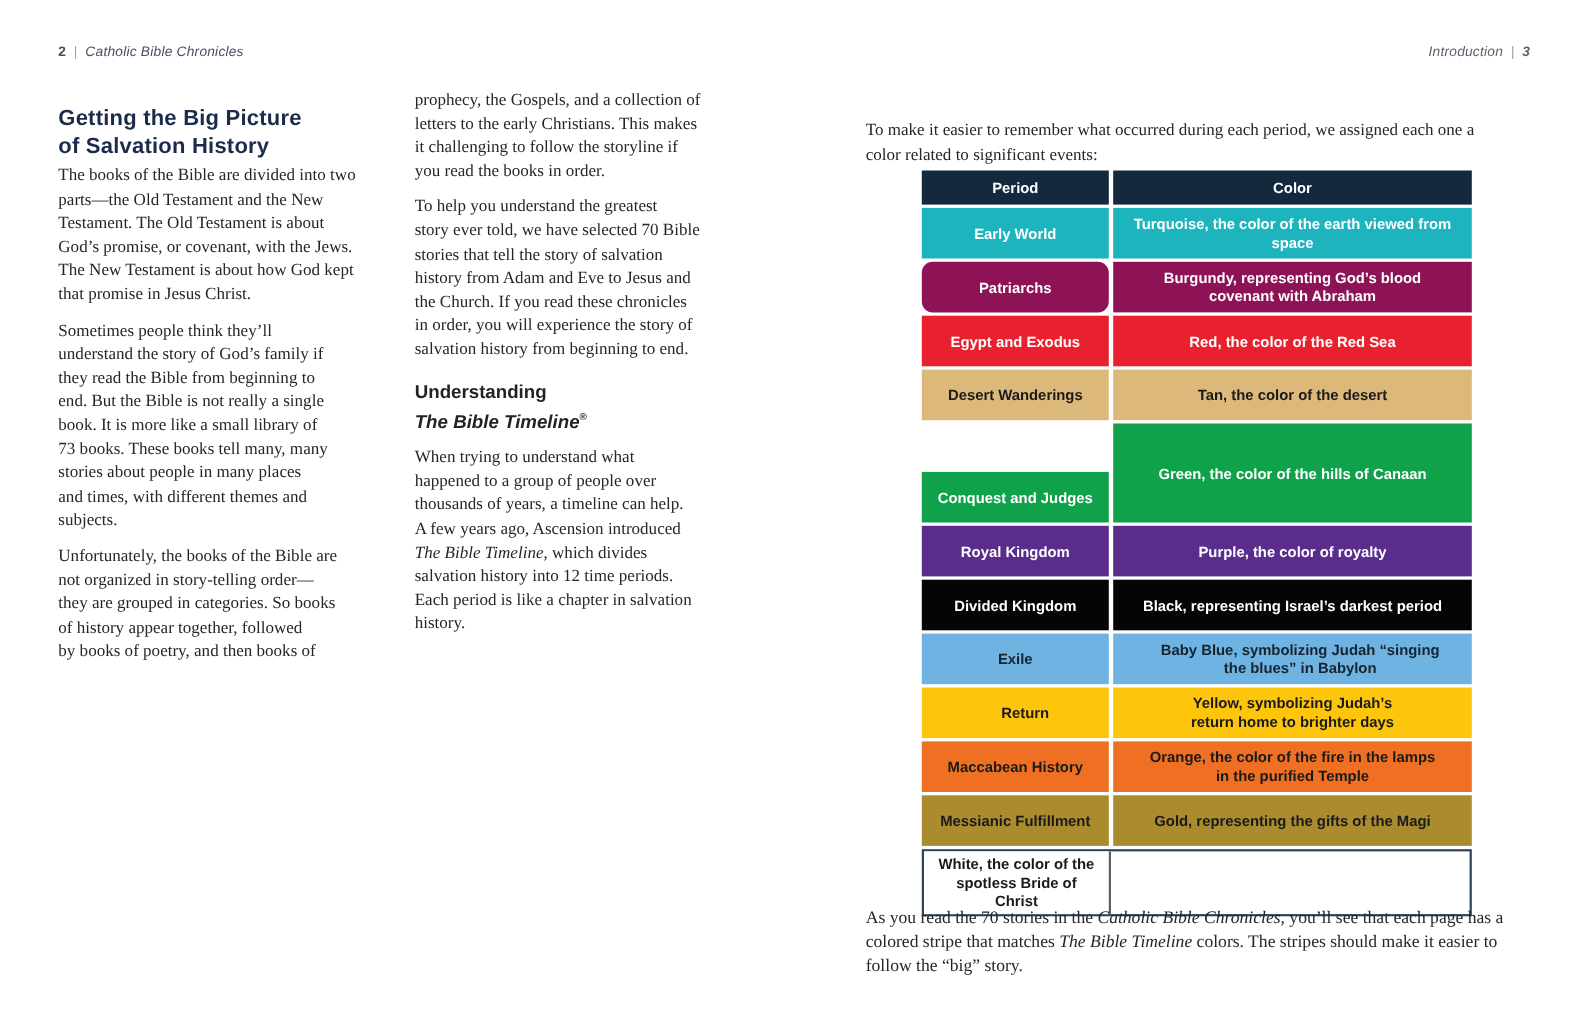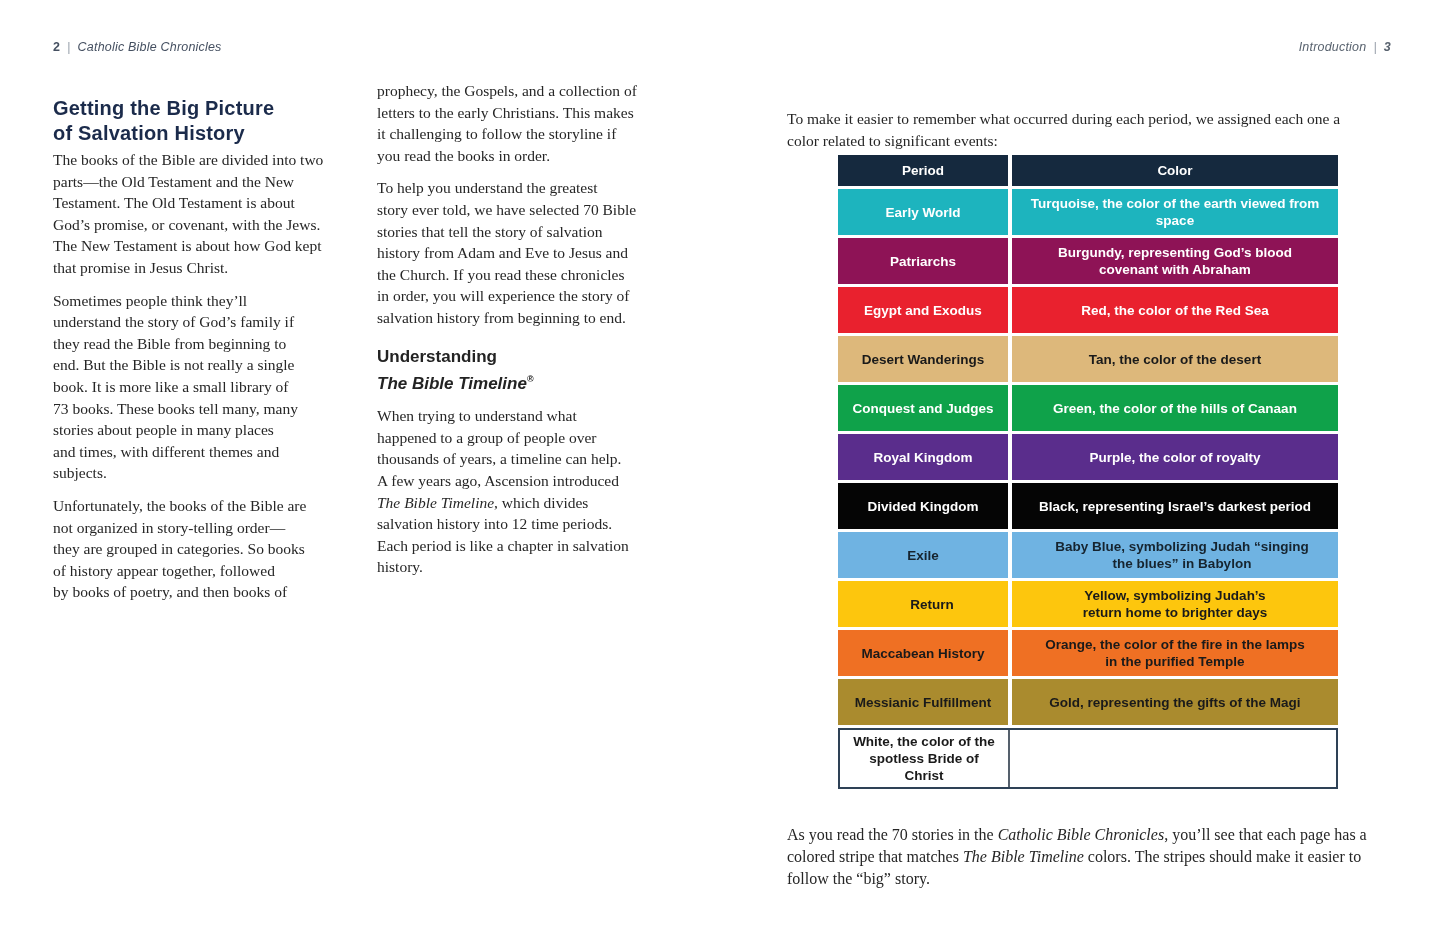--- a/index.html
+++ b/index.html
@@ -116,34 +116,34 @@
   <div class="thead">
     <div class="tcell" id="hcell-period" style="background: rgb(21, 41, 62); color: rgb(255, 255, 255);">Period</div>
     <div class="tcell" id="hcell-color" style="background: rgb(21, 41, 62); color: rgb(255, 255, 255);">Color</div>
   </div>
   <div id="table-rows">
       <div class="trow">
         <div class="tcell" style="background: rgb(29, 180, 190); color: rgb(255, 255, 255);">Early World</div>
         <div class="tcell" style="background: rgb(29, 180, 190); color: rgb(255, 255, 255);">Turquoise, the color of the earth viewed from space</div>
       </div>
       <div class="trow">
-        <div class="tcell" style="background: rgb(142, 19, 86); color: rgb(255, 255, 255);">Patriarchs</div>
+        <div class="tcell" style="background: rgb(142, 19, 86); color: rgb(255, 255, 255); border-radius: 10px;">Patriarchs</div>
         <div class="tcell" style="background: rgb(142, 19, 86); color: rgb(255, 255, 255);">Burgundy, representing God’s blood
 covenant with Abraham</div>
       </div>
       <div class="trow">
         <div class="tcell" style="background: rgb(233, 33, 46); color: rgb(255, 255, 255);">Egypt and Exodus</div>
         <div class="tcell" style="background: rgb(233, 33, 46); color: rgb(255, 255, 255);">Red, the color of the Red Sea</div>
       </div>
       <div class="trow">
         <div class="tcell" style="background: rgb(221, 184, 123); color: rgb(26, 26, 26);">Desert Wanderings</div>
         <div class="tcell" style="background: rgb(221, 184, 123); color: rgb(26, 26, 26);">Tan, the color of the desert</div>
       </div>
       <div class="trow">
-        <div class="tcell" style="background: rgb(15, 162, 74); color: rgb(255, 255, 255);">Conquest and Judges</div>
+        <div class="tcell" style="background: rgb(15, 162, 74); color: rgb(255, 255, 255); margin-top: 44px;">Conquest and Judges</div>
         <div class="tcell" style="background: rgb(15, 162, 74); color: rgb(255, 255, 255);">Green, the color of the hills of Canaan</div>
       </div>
       <div class="trow">
         <div class="tcell" style="background: rgb(90, 45, 140); color: rgb(255, 255, 255);">Royal Kingdom</div>
         <div class="tcell" style="background: rgb(90, 45, 140); color: rgb(255, 255, 255);">Purple, the color of royalty</div>
       </div>
       <div class="trow">
         <div class="tcell" style="background: rgb(5, 5, 5); color: rgb(255, 255, 255);">Divided Kingdom</div>
         <div class="tcell" style="background: rgb(5, 5, 5); color: rgb(255, 255, 255);">Black, representing Israel’s darkest period</div>
       </div>

